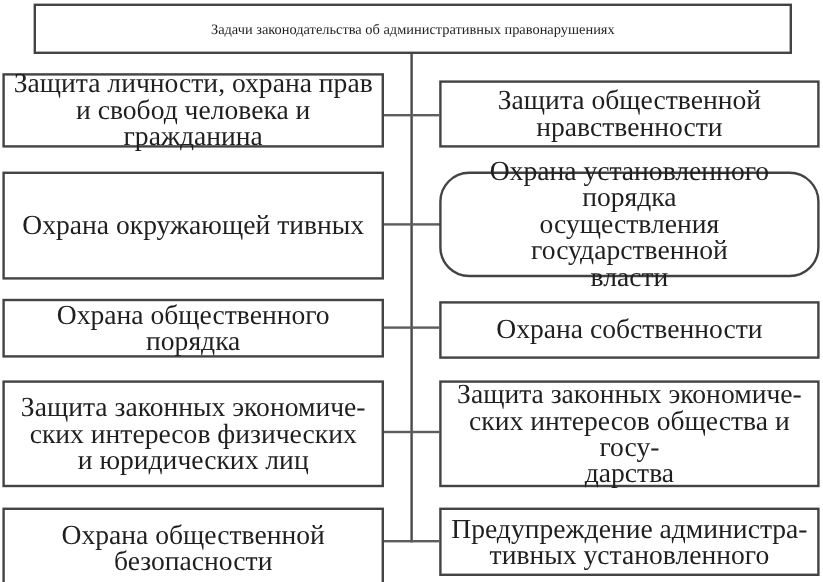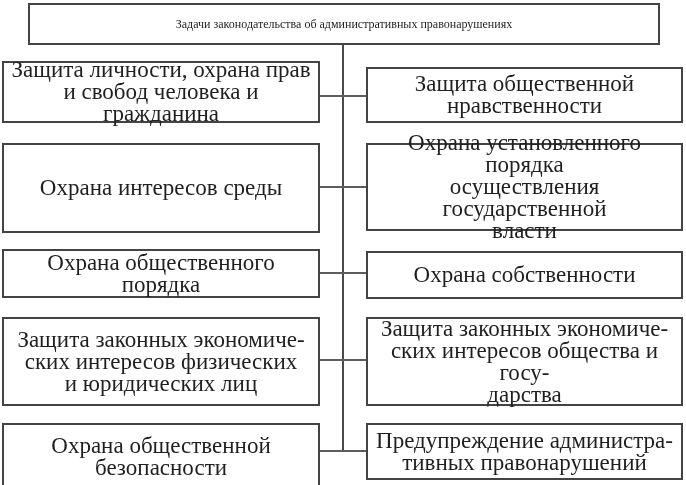--- a/index.html
+++ b/index.html
@@ -60,21 +60,21 @@
   .h3 { top: 272px; }
   .h4 { top: 359px; }
   .h5 { top: 450px; }
 
   .col-left  { left: 2px;   width: 318px; }
   .col-right { left: 366px; width: 317px; }
 
   .l1 { top: 61px;  height: 62px; }
   .r1 { top: 67px;  height: 56px; align-items: center; }
   .l2 { top: 143px; height: 90px; }
-  .r2 { top: 143px; height: 88px; }
+  .r2 { top: 143px; height: 88px; border-radius: 25px; }
   .l3 { top: 249px; height: 49px; }
   .r3 { top: 251px; height: 48px; }
   .l4 { top: 317px; height: 89px; }
   .r4 { top: 317px; height: 89px; }
   .l5 { top: 423px; height: 67px; }
   .r5 { top: 423px; height: 57px; }
 </style>
 </head>
 <body>
 
@@ -95,21 +95,21 @@
   <div class="box col-left l1">
     <span class="txt">Защита личности, охрана прав
 и свобод человека и гражданина</span>
   </div>
   <div class="box col-right r1">
     <span class="txt">Защита общественной
 нравственности</span>
   </div>
 
   <div class="box col-left l2">
-    <span class="txt">Охрана интересов среды</span>
+    <span class="txt">Охрана окружающей тивных</span>
   </div>
   <div class="box col-right r2">
     <span class="txt">Охрана установленного порядка
 осуществления государственной
 власти</span>
   </div>
 
   <div class="box col-right r3">
     <span class="txt">Охрана собственности</span>
   </div>
@@ -127,16 +127,16 @@
 ских интересов общества и госу-
 дарства</span>
   </div>
 
   <div class="box col-left l5">
     <span class="txt">Охрана общественной
 безопасности</span>
   </div>
   <div class="box col-right r5">
     <span class="txt">Предупреждение администра-
-тивных правонарушений</span>
+тивных установленного</span>
   </div>
 
 </div>
 
 </body></html>

